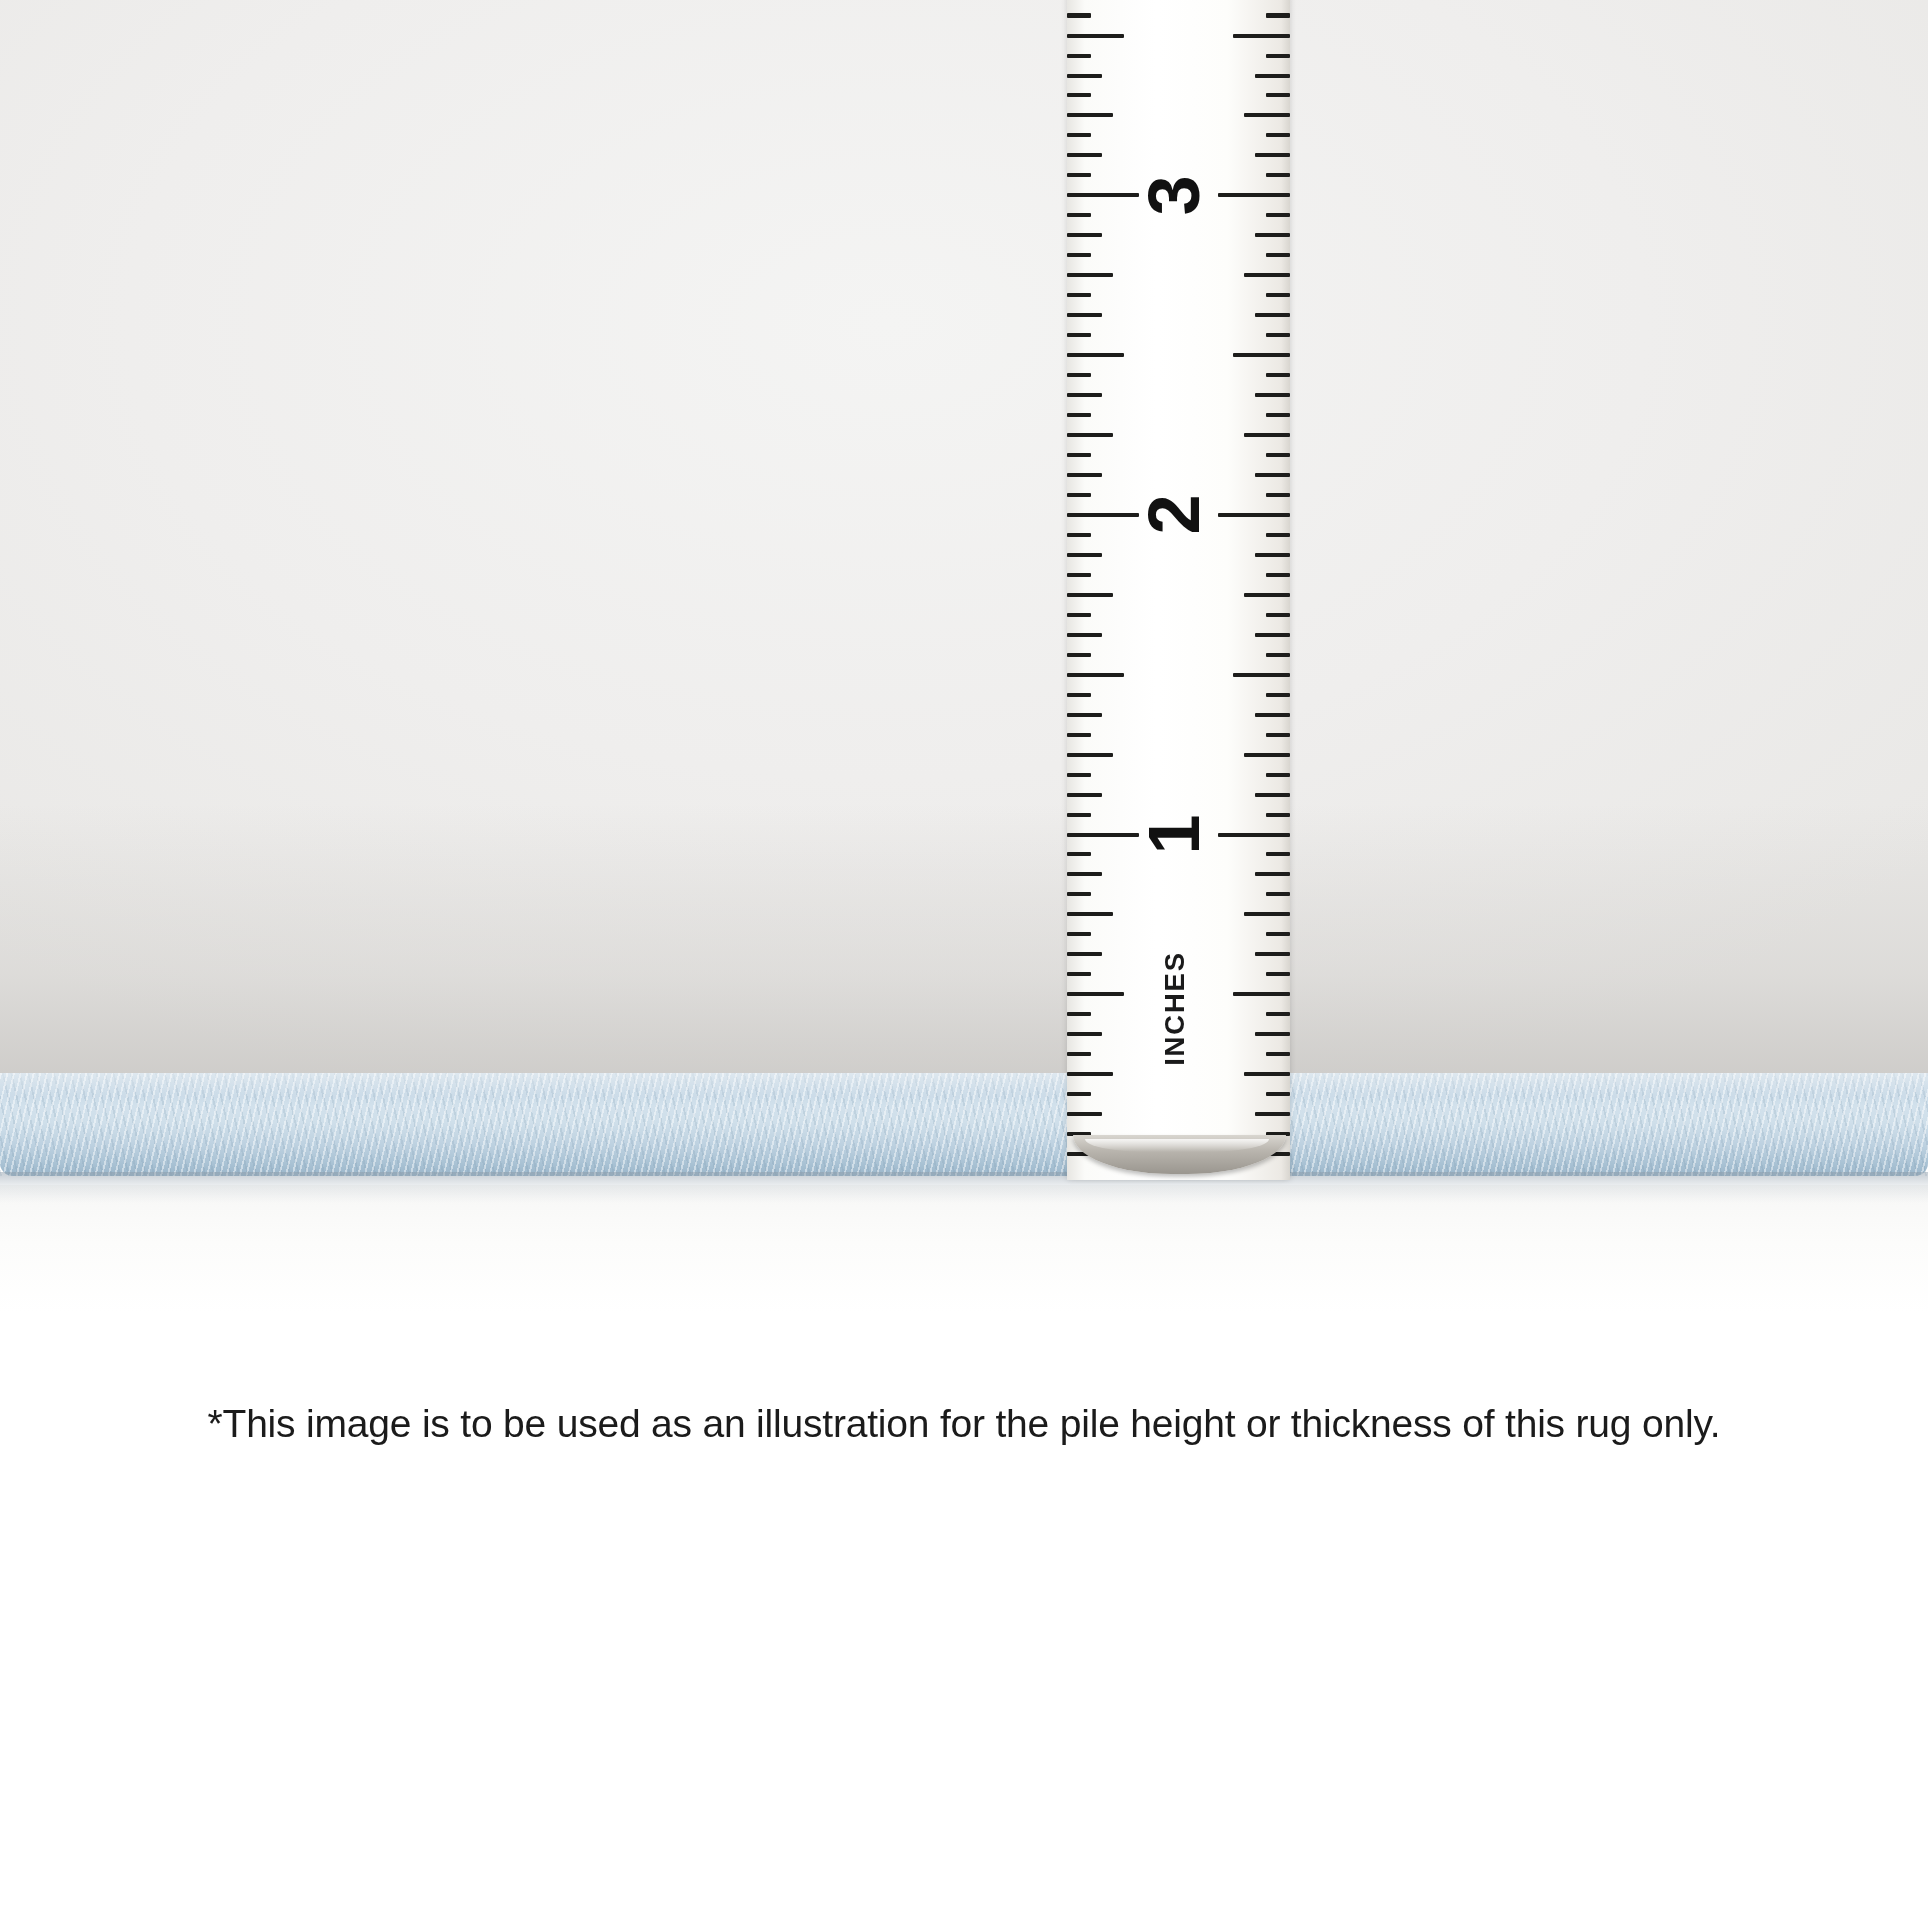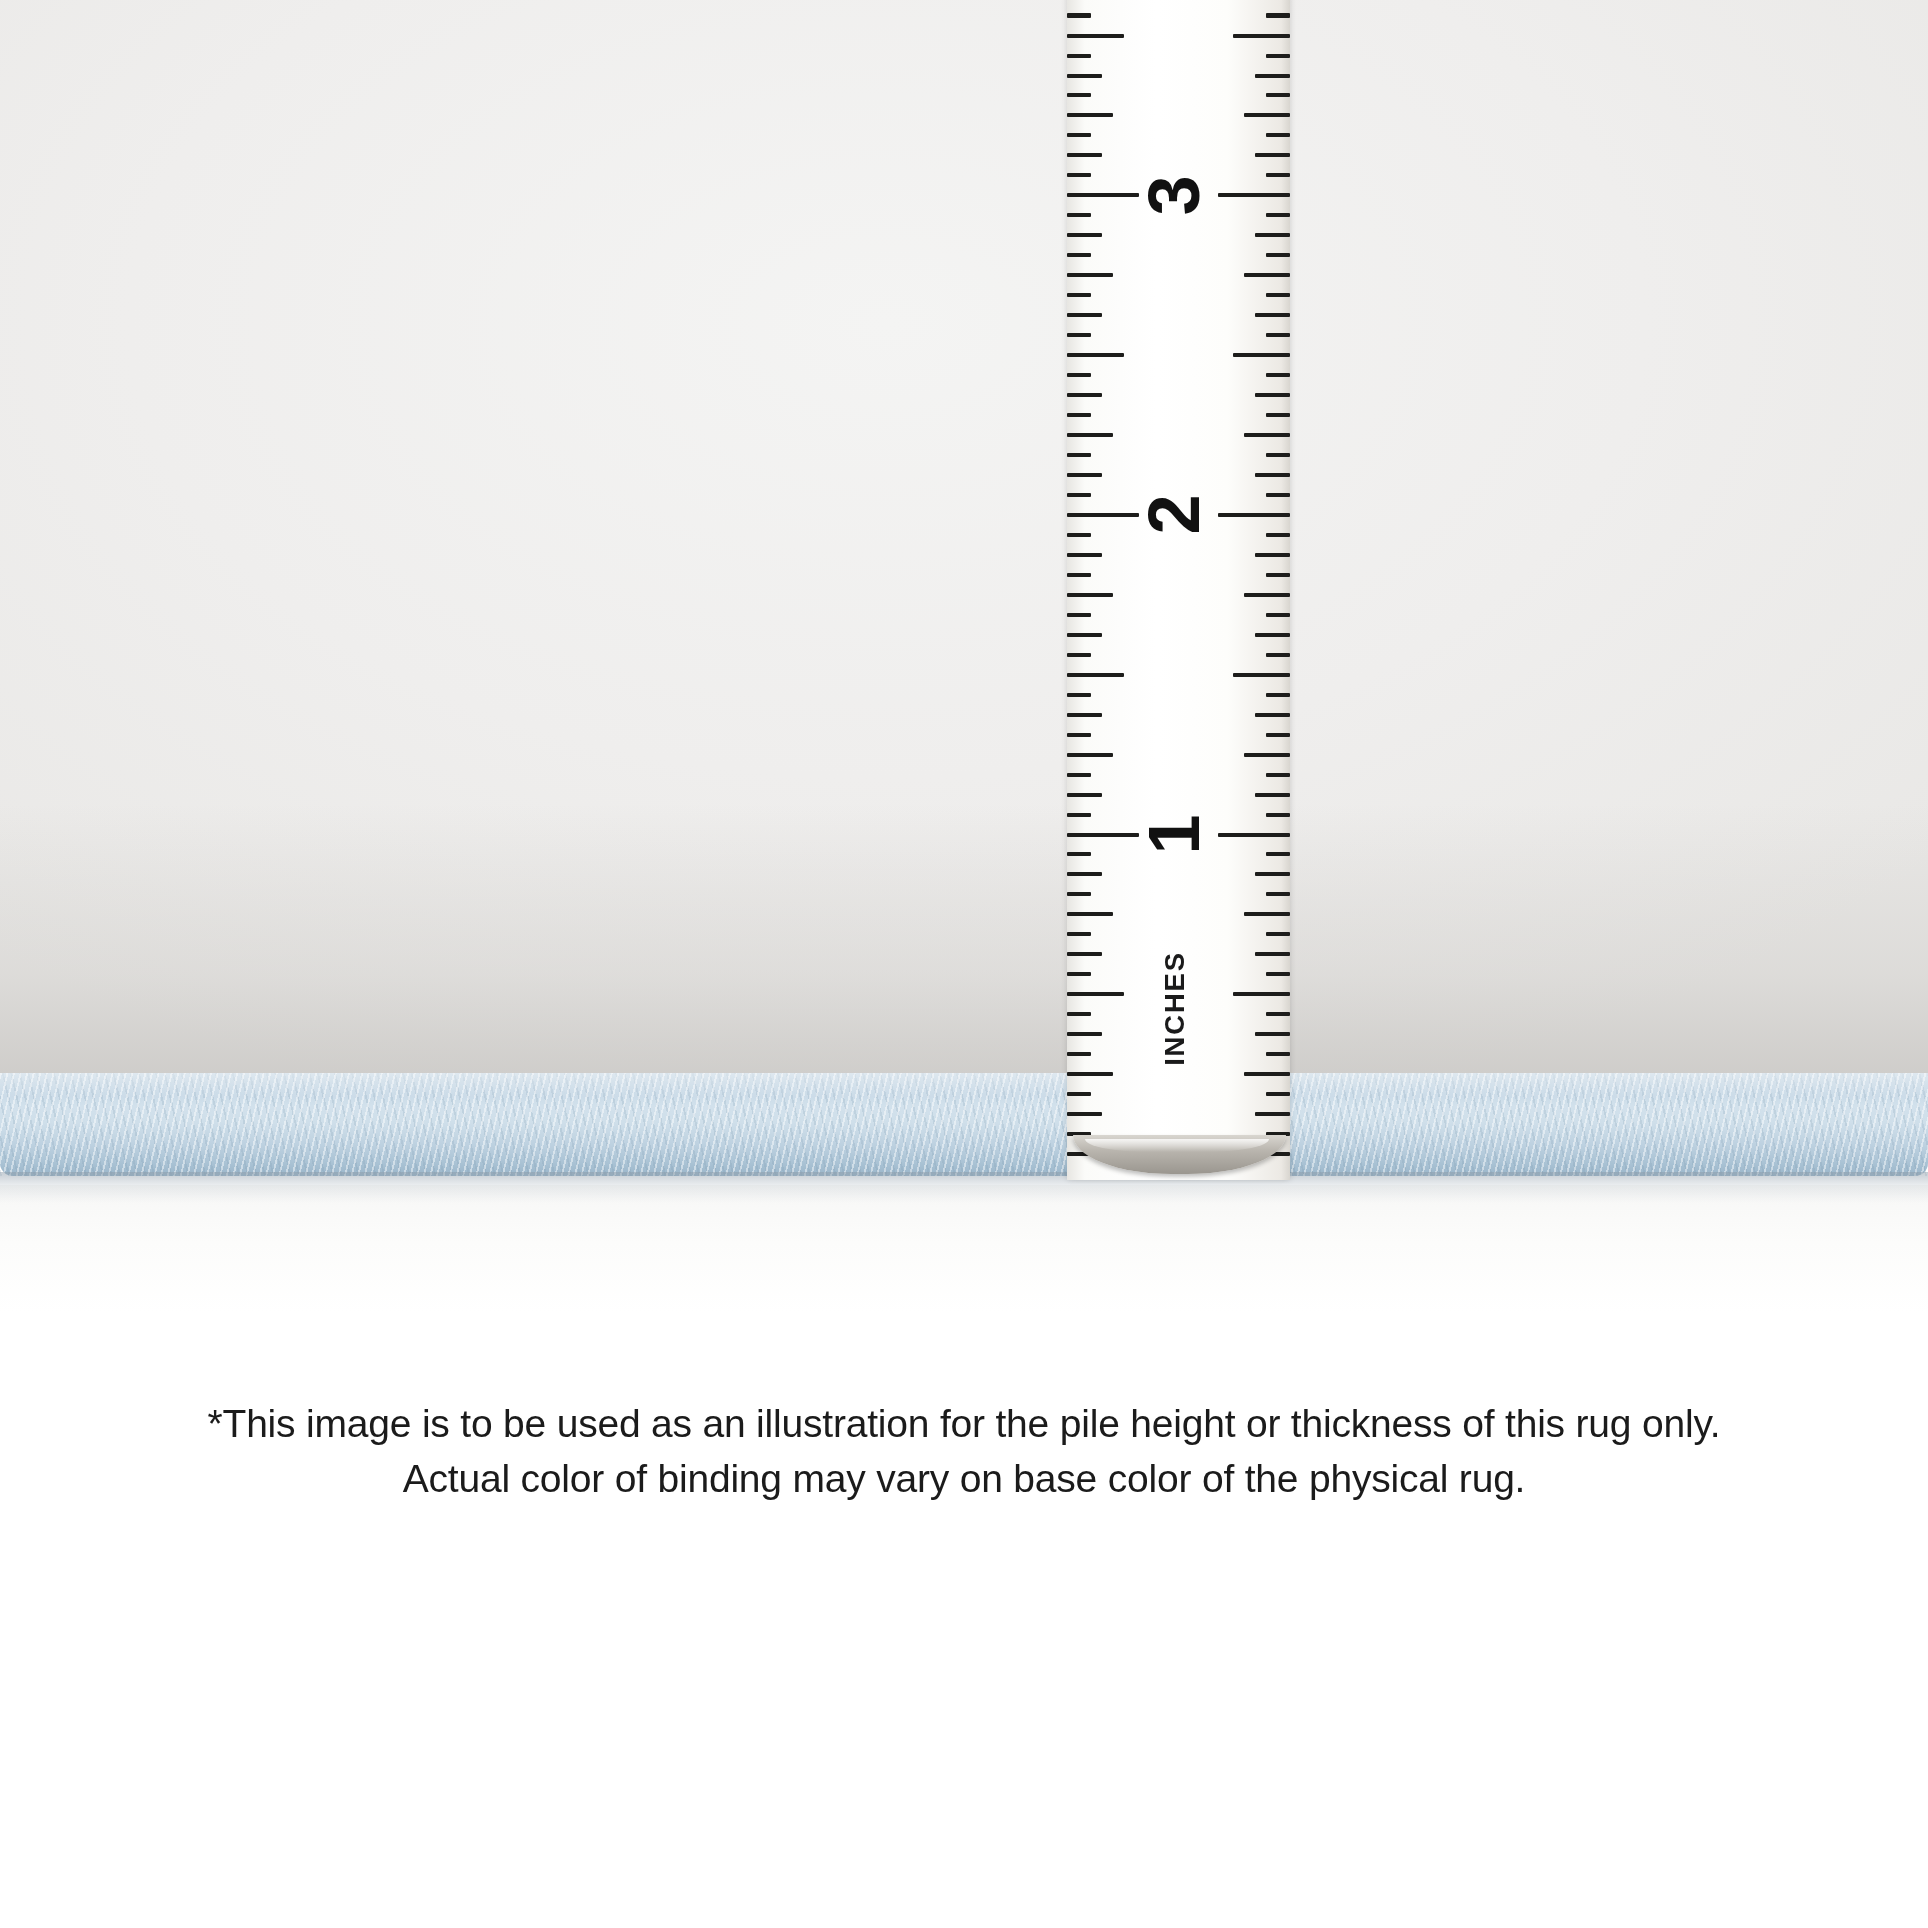--- a/index.html
+++ b/index.html
@@ -349,17 +349,16 @@
         </div>
     </div>
 
     <div class="ruler-tip"></div>
     <div class="ruler-tip-shine"></div>
 
   </div>
 
   <div class="caption">
     <span class="caption-line">*This image is to be used as an illustration for the pile height or thickness of this rug only.</span>
-    <span class="caption-line">Actual color of binding may vary on base color of the physical rug.</span>
   </div>
 
 </div>
 
 
 </body></html>

